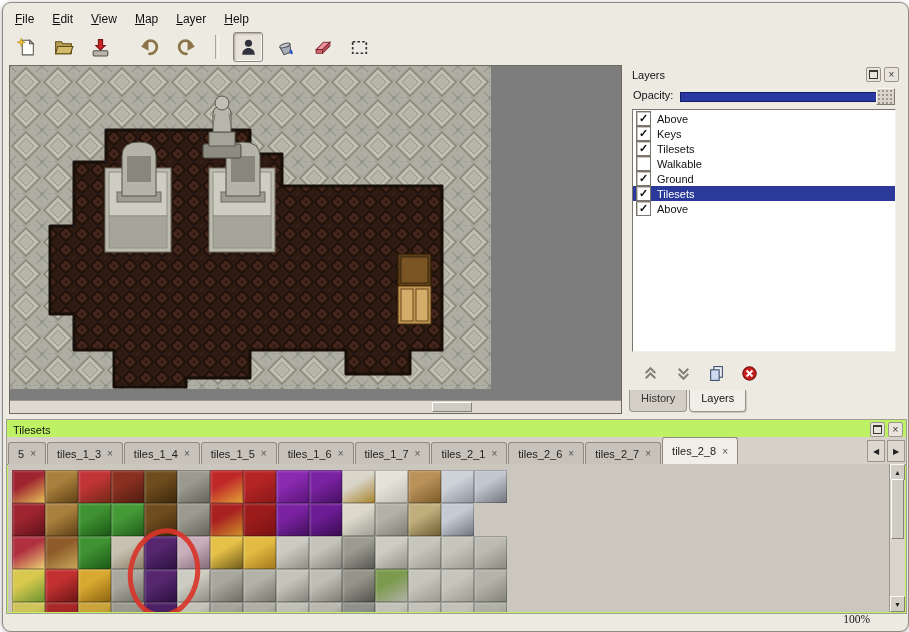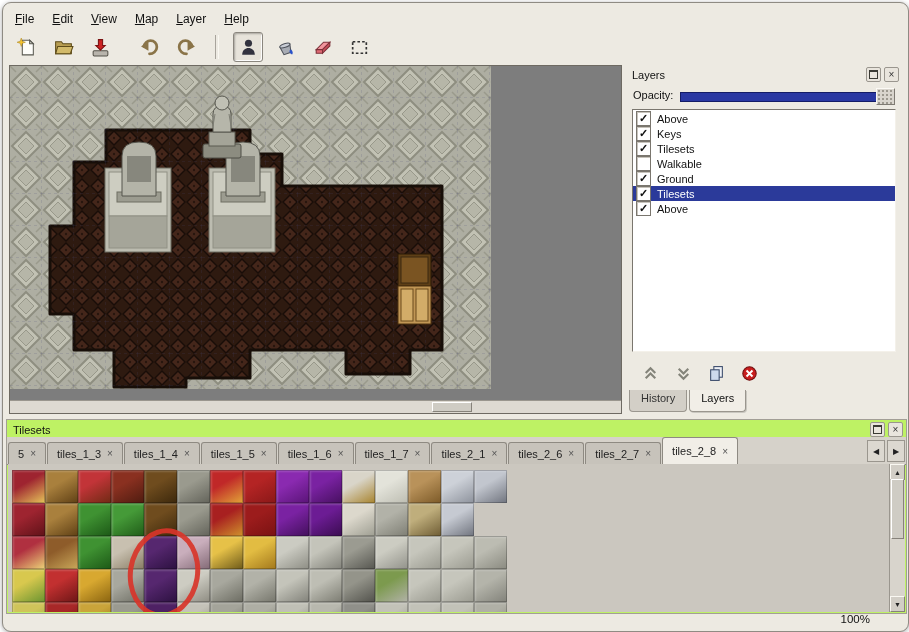--- a/index.html
+++ b/index.html
@@ -81,21 +81,21 @@
   .annotation{position:absolute;left:120px;top:64px;width:62px;height:80px;border:5px solid #d8352a;
               border-radius:50%;transform:rotate(9deg);opacity:.92;pointer-events:none;}
   .vscroll{position:absolute;right:0;top:0;bottom:0;width:15px;background:#d8d4cc;border-left:1px solid #9a968e;}
   .vs-arrow{position:absolute;left:0;right:0;height:14px;display:flex;align-items:center;justify-content:center;
             font-size:7px;color:#222;background:#d2cec6;border:1px solid;border-color:#faf8f2 #86827a #86827a #faf8f2;}
   .vs-arrow.up{top:0;}
   .vs-arrow.down{bottom:0;}
   .vs-thumb{position:absolute;left:1px;right:1px;top:15px;height:58px;background:#cfccc4;
             border:1px solid;border-color:#ffffff #86827a #86827a #ffffff;}
 
-  .zoom-status{position:absolute;right:38px;bottom:6px;font-size:11.5px;color:#111;}
+  .zoom-status{position:absolute;right:38px;bottom:6px;font-size:11.5px;color:#111;font-family:Liberation Serif, serif;}
 </style>
 </head>
 <body>
 
 <div class="window">
 
   <div class="menubar" id="menubar">
       <div class="menu-item"><u>F</u>ile</div>
       <div class="menu-item"><u>E</u>dit</div>
       <div class="menu-item"><u>V</u>iew</div>

